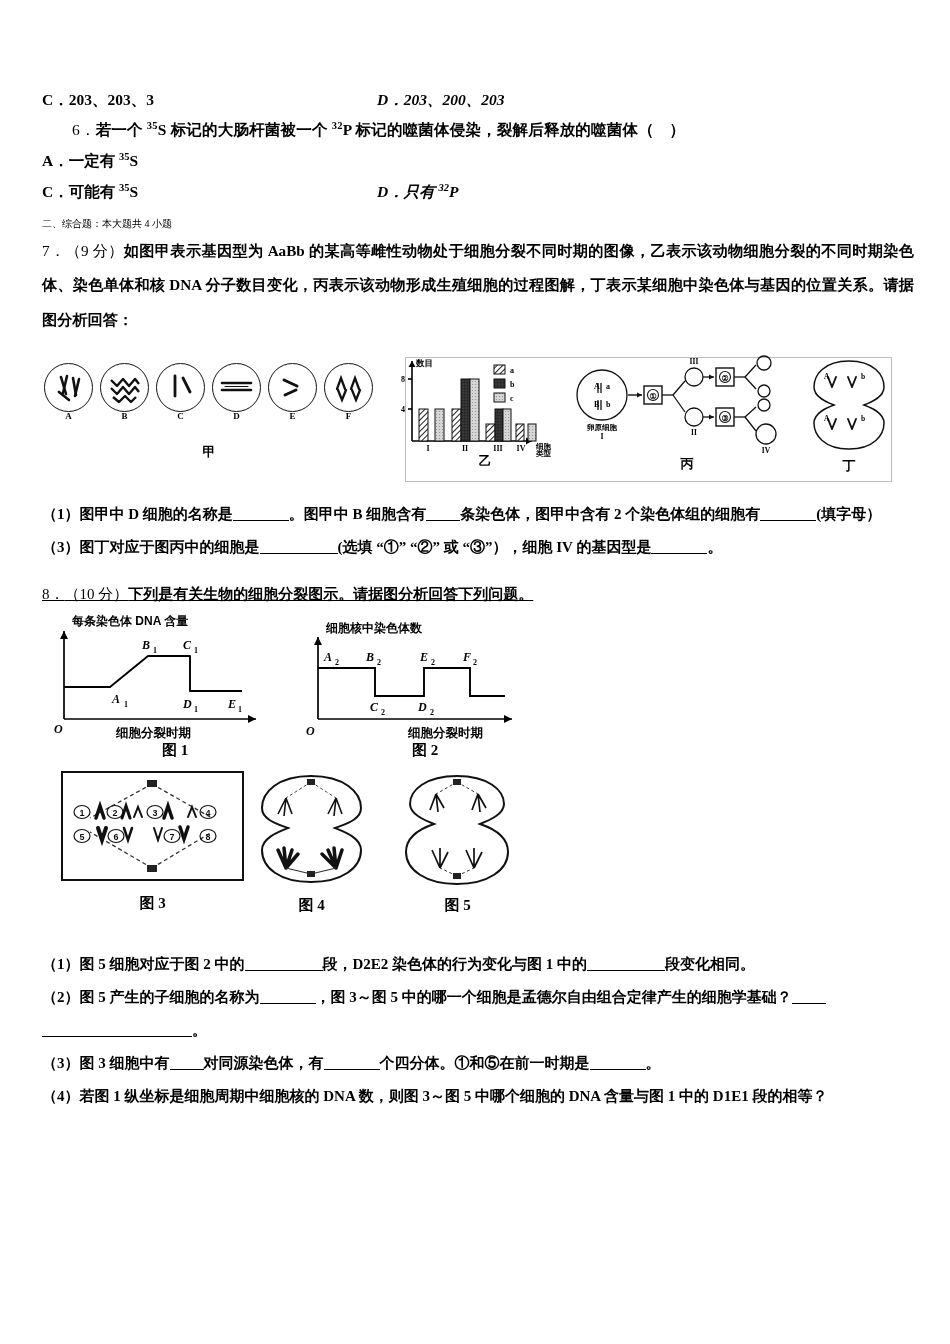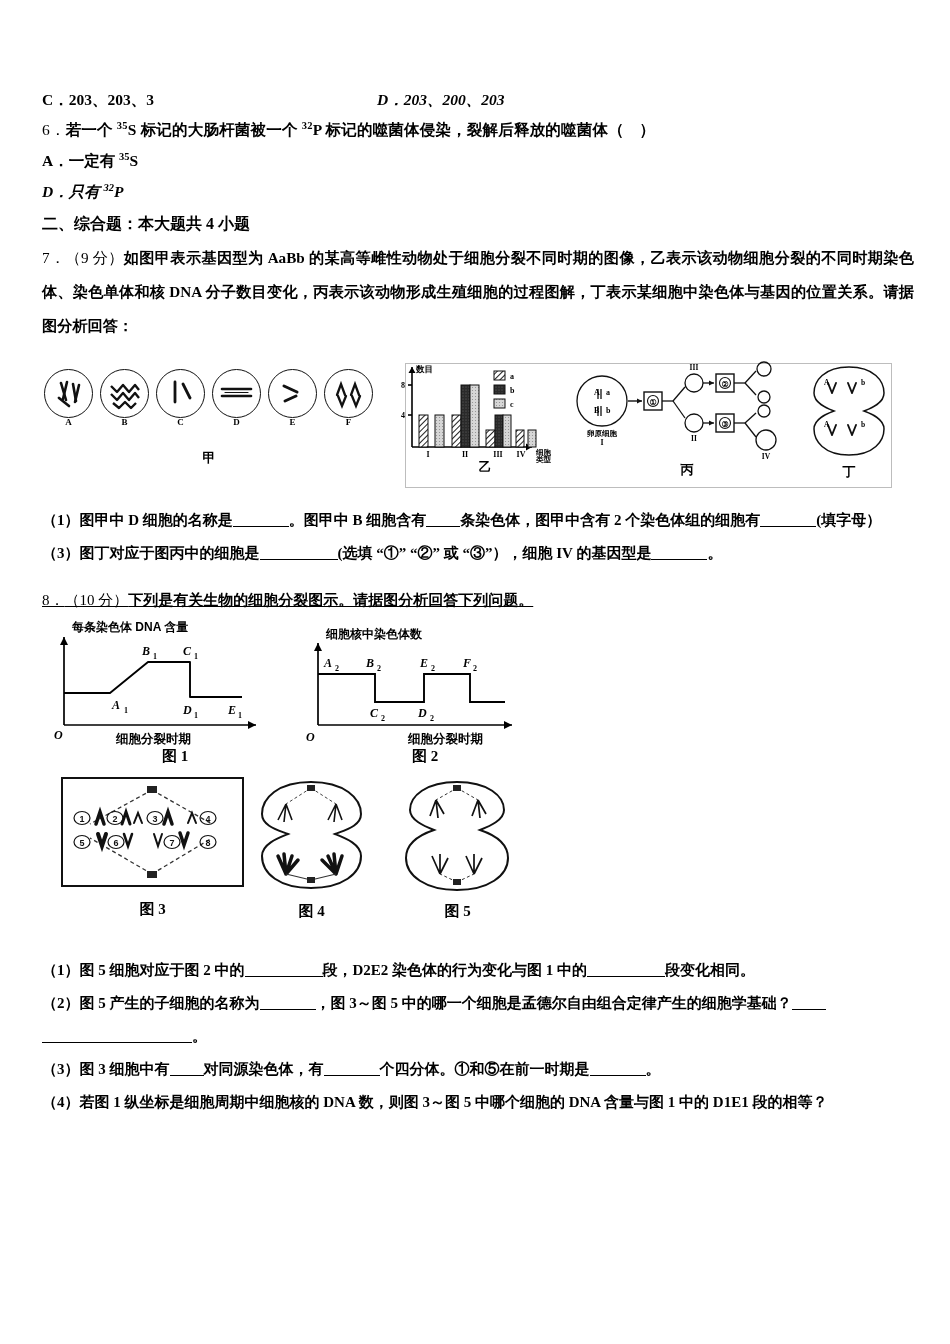--- a/index.html
+++ b/index.html
@@ -29,36 +29,37 @@
     width: 872px;
   }
 
   
   .qline {
     font-size: 15.5px;
     line-height: 1.95;
     font-weight: bold;
     letter-spacing: 0.2px;
     white-space: nowrap;
+    margin-left: 30px;
   }
   .opt-row {
     display: flex;
     font-size: 15.5px;
     font-weight: bold;
     line-height: 2.0;
   }
   .opt-a { width: 335px; flex: 0 0 335px; }
   .opt-b { flex: 1; font-style: italic; }
   .sup { font-size: 10.5px; vertical-align: super; font-weight: bold; }
 
   .section-head {
-    font-size: 16px;
-    font-weight: bold;
+    font-size: 10px;
+    font-weight: normal;
     line-height: 2.1;
-    margin-top: 0;
+    margin-top: 6px;
   }
   .q-num { font-weight: normal; }
 
   .para {
     font-size: 15.2px;
     font-weight: bold;
     line-height: 2.25;
     text-align: justify;
   }
   .para-sm {
@@ -153,20 +154,23 @@
     <div class="qline">
       <span class="q-num">6．</span><span>若一个 </span><span class="sup">35</span><span>S 标记的大肠杆菌被一个 </span><span class="sup">32</span><span>P 标记的噬菌体侵染，裂解后释放的噬菌体（　）</span>
     </div>
 
     <div class="opt-row">
       <div class="opt-a">
         <span>A．</span><span>一定有 </span><span class="sup">35</span><span>S</span>
       </div>
     </div>
     <div class="opt-row">
+      <div class="opt-a">
+        <span>C．</span><span>可能有 </span><span class="sup">35</span><span>S</span>
+      </div>
       <div class="opt-b">
         <span>D．</span><span>只有 </span><span class="sup">32</span><span>P</span>
       </div>
     </div>
 
     <div class="section-head">二、综合题：本大题共 4 小题</div>
 
     <div class="para">
       <span class="q-num">7．</span><span class="q-num">（9 分）</span><span>如图甲表示基因型为 AaBb 的某高等雌性动物处于细胞分裂不同时期的图像，乙表示该动物细胞分裂的不同时期染色体、染色单体和核 DNA 分子数目变化，丙表示该动物形成生殖细胞的过程图解，丁表示某细胞中染色体与基因的位置关系。请据图分析回答：</span>
     </div>

